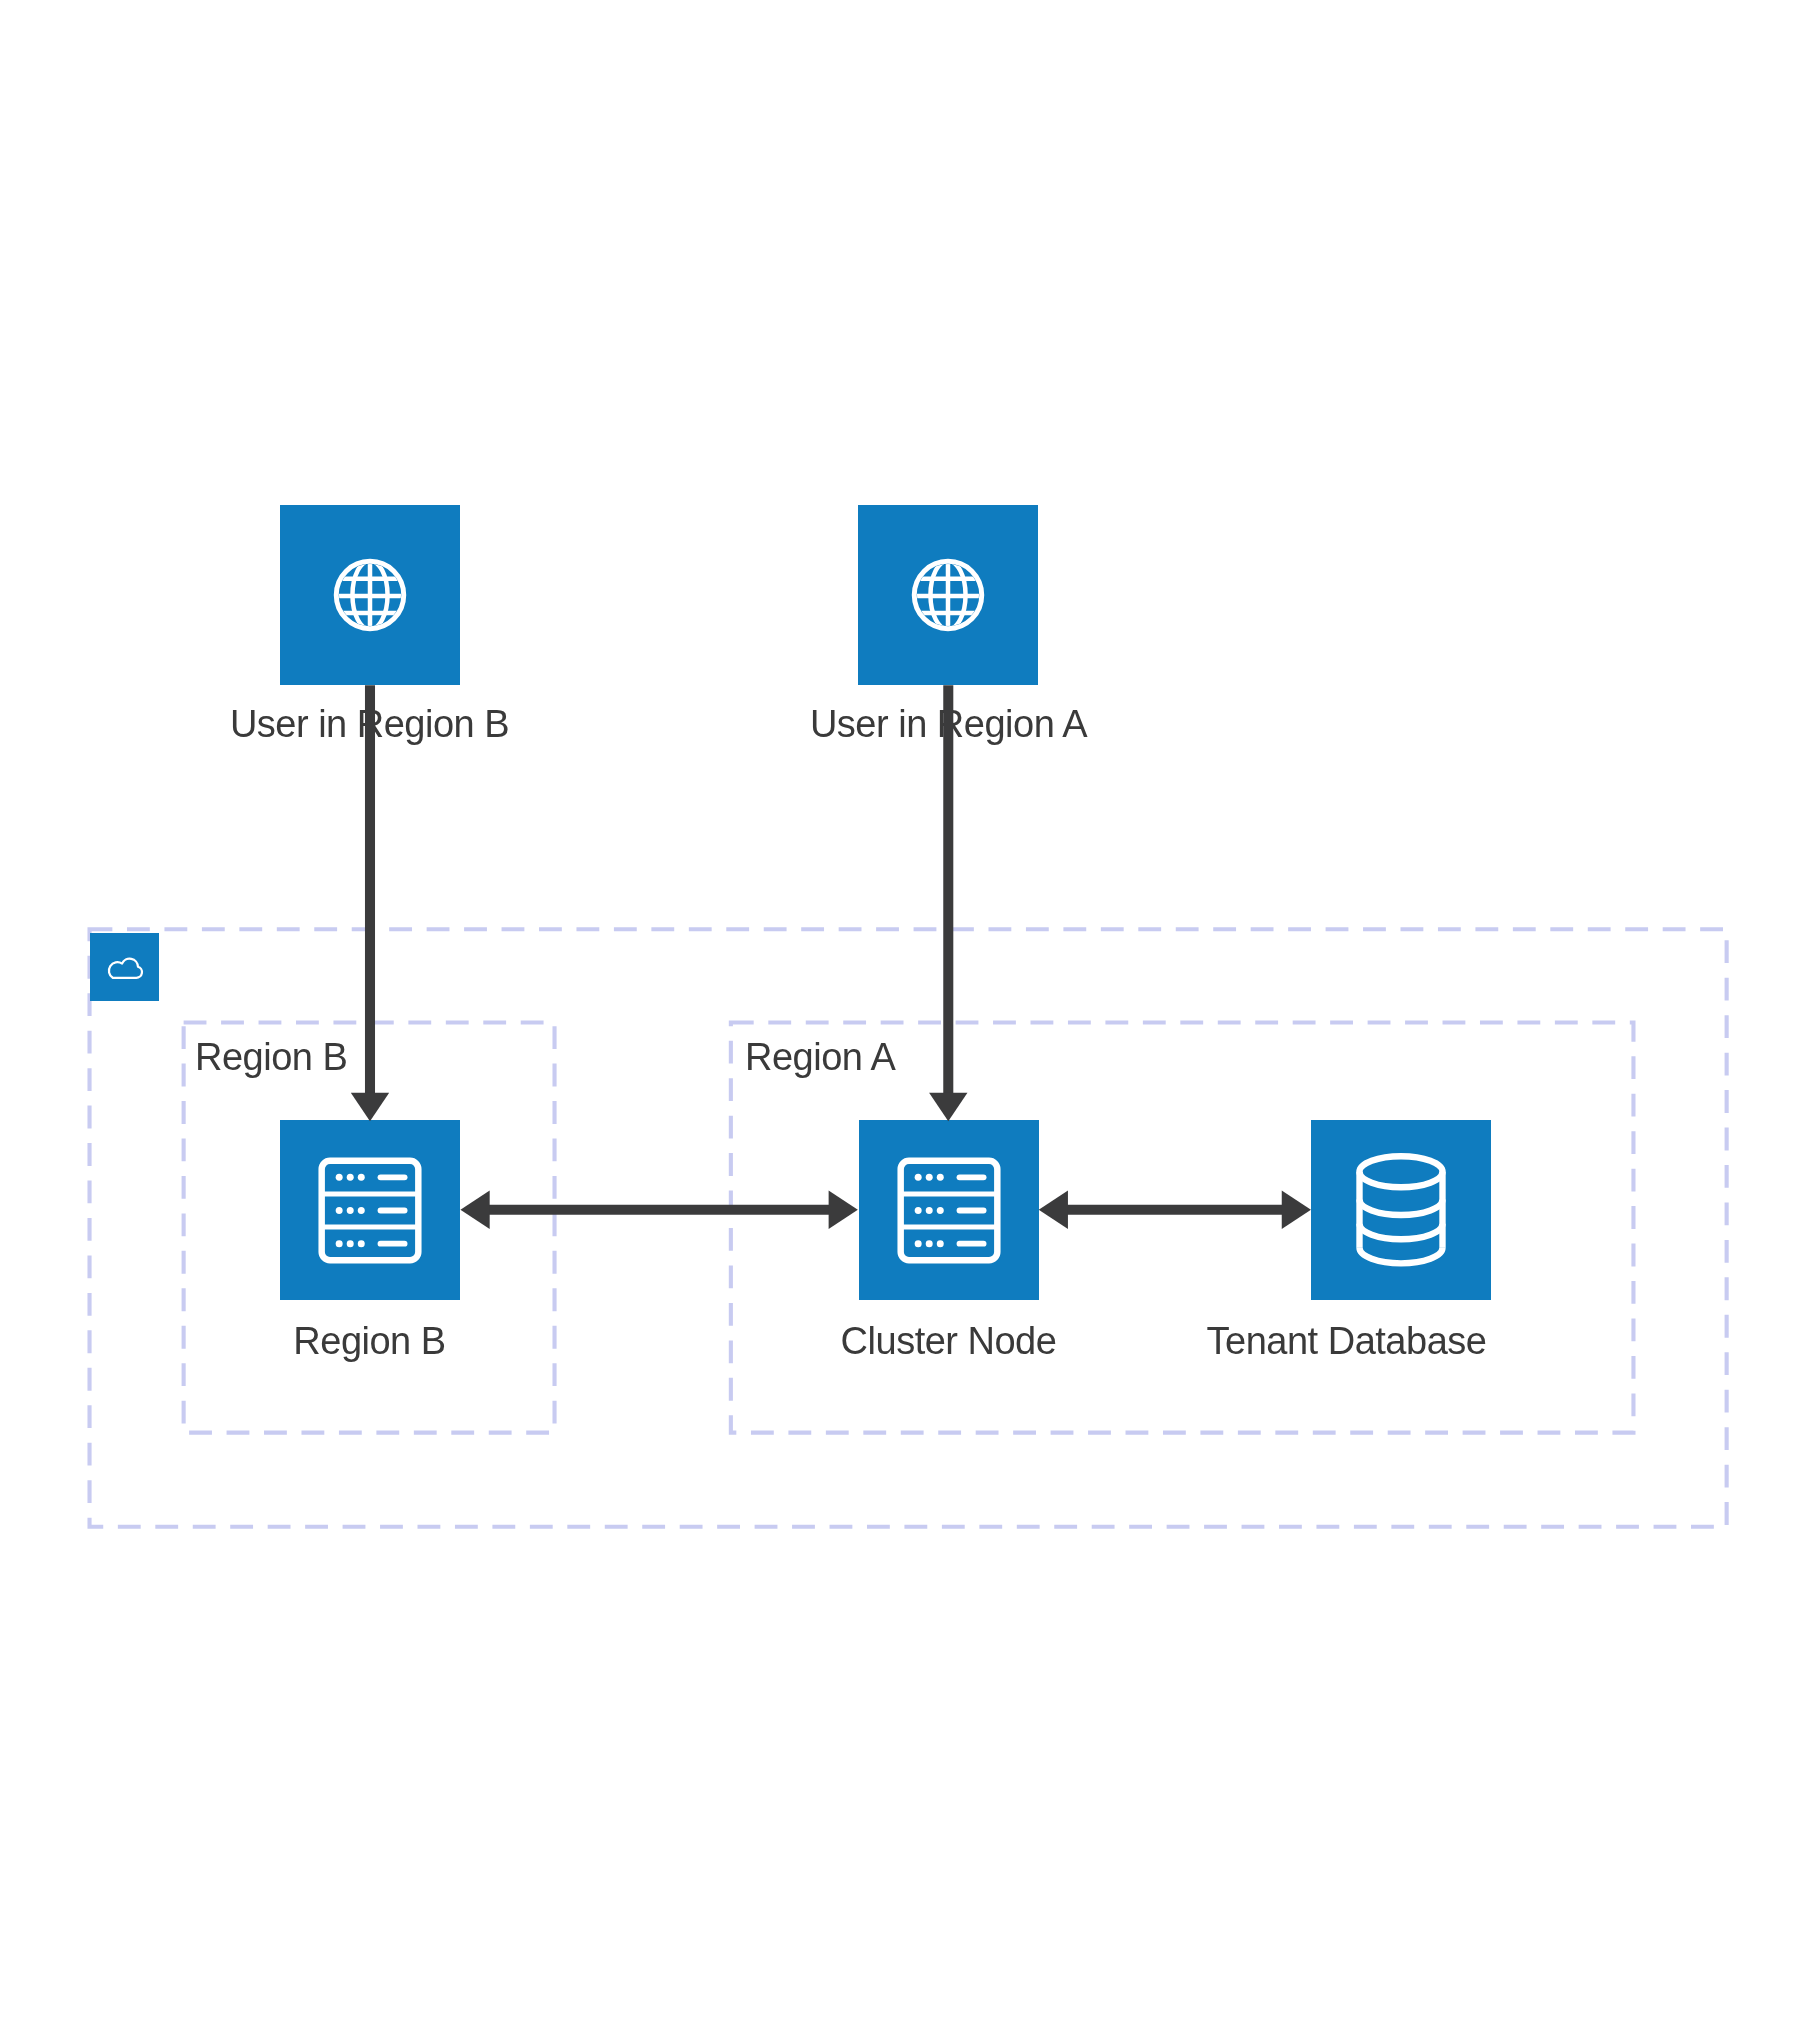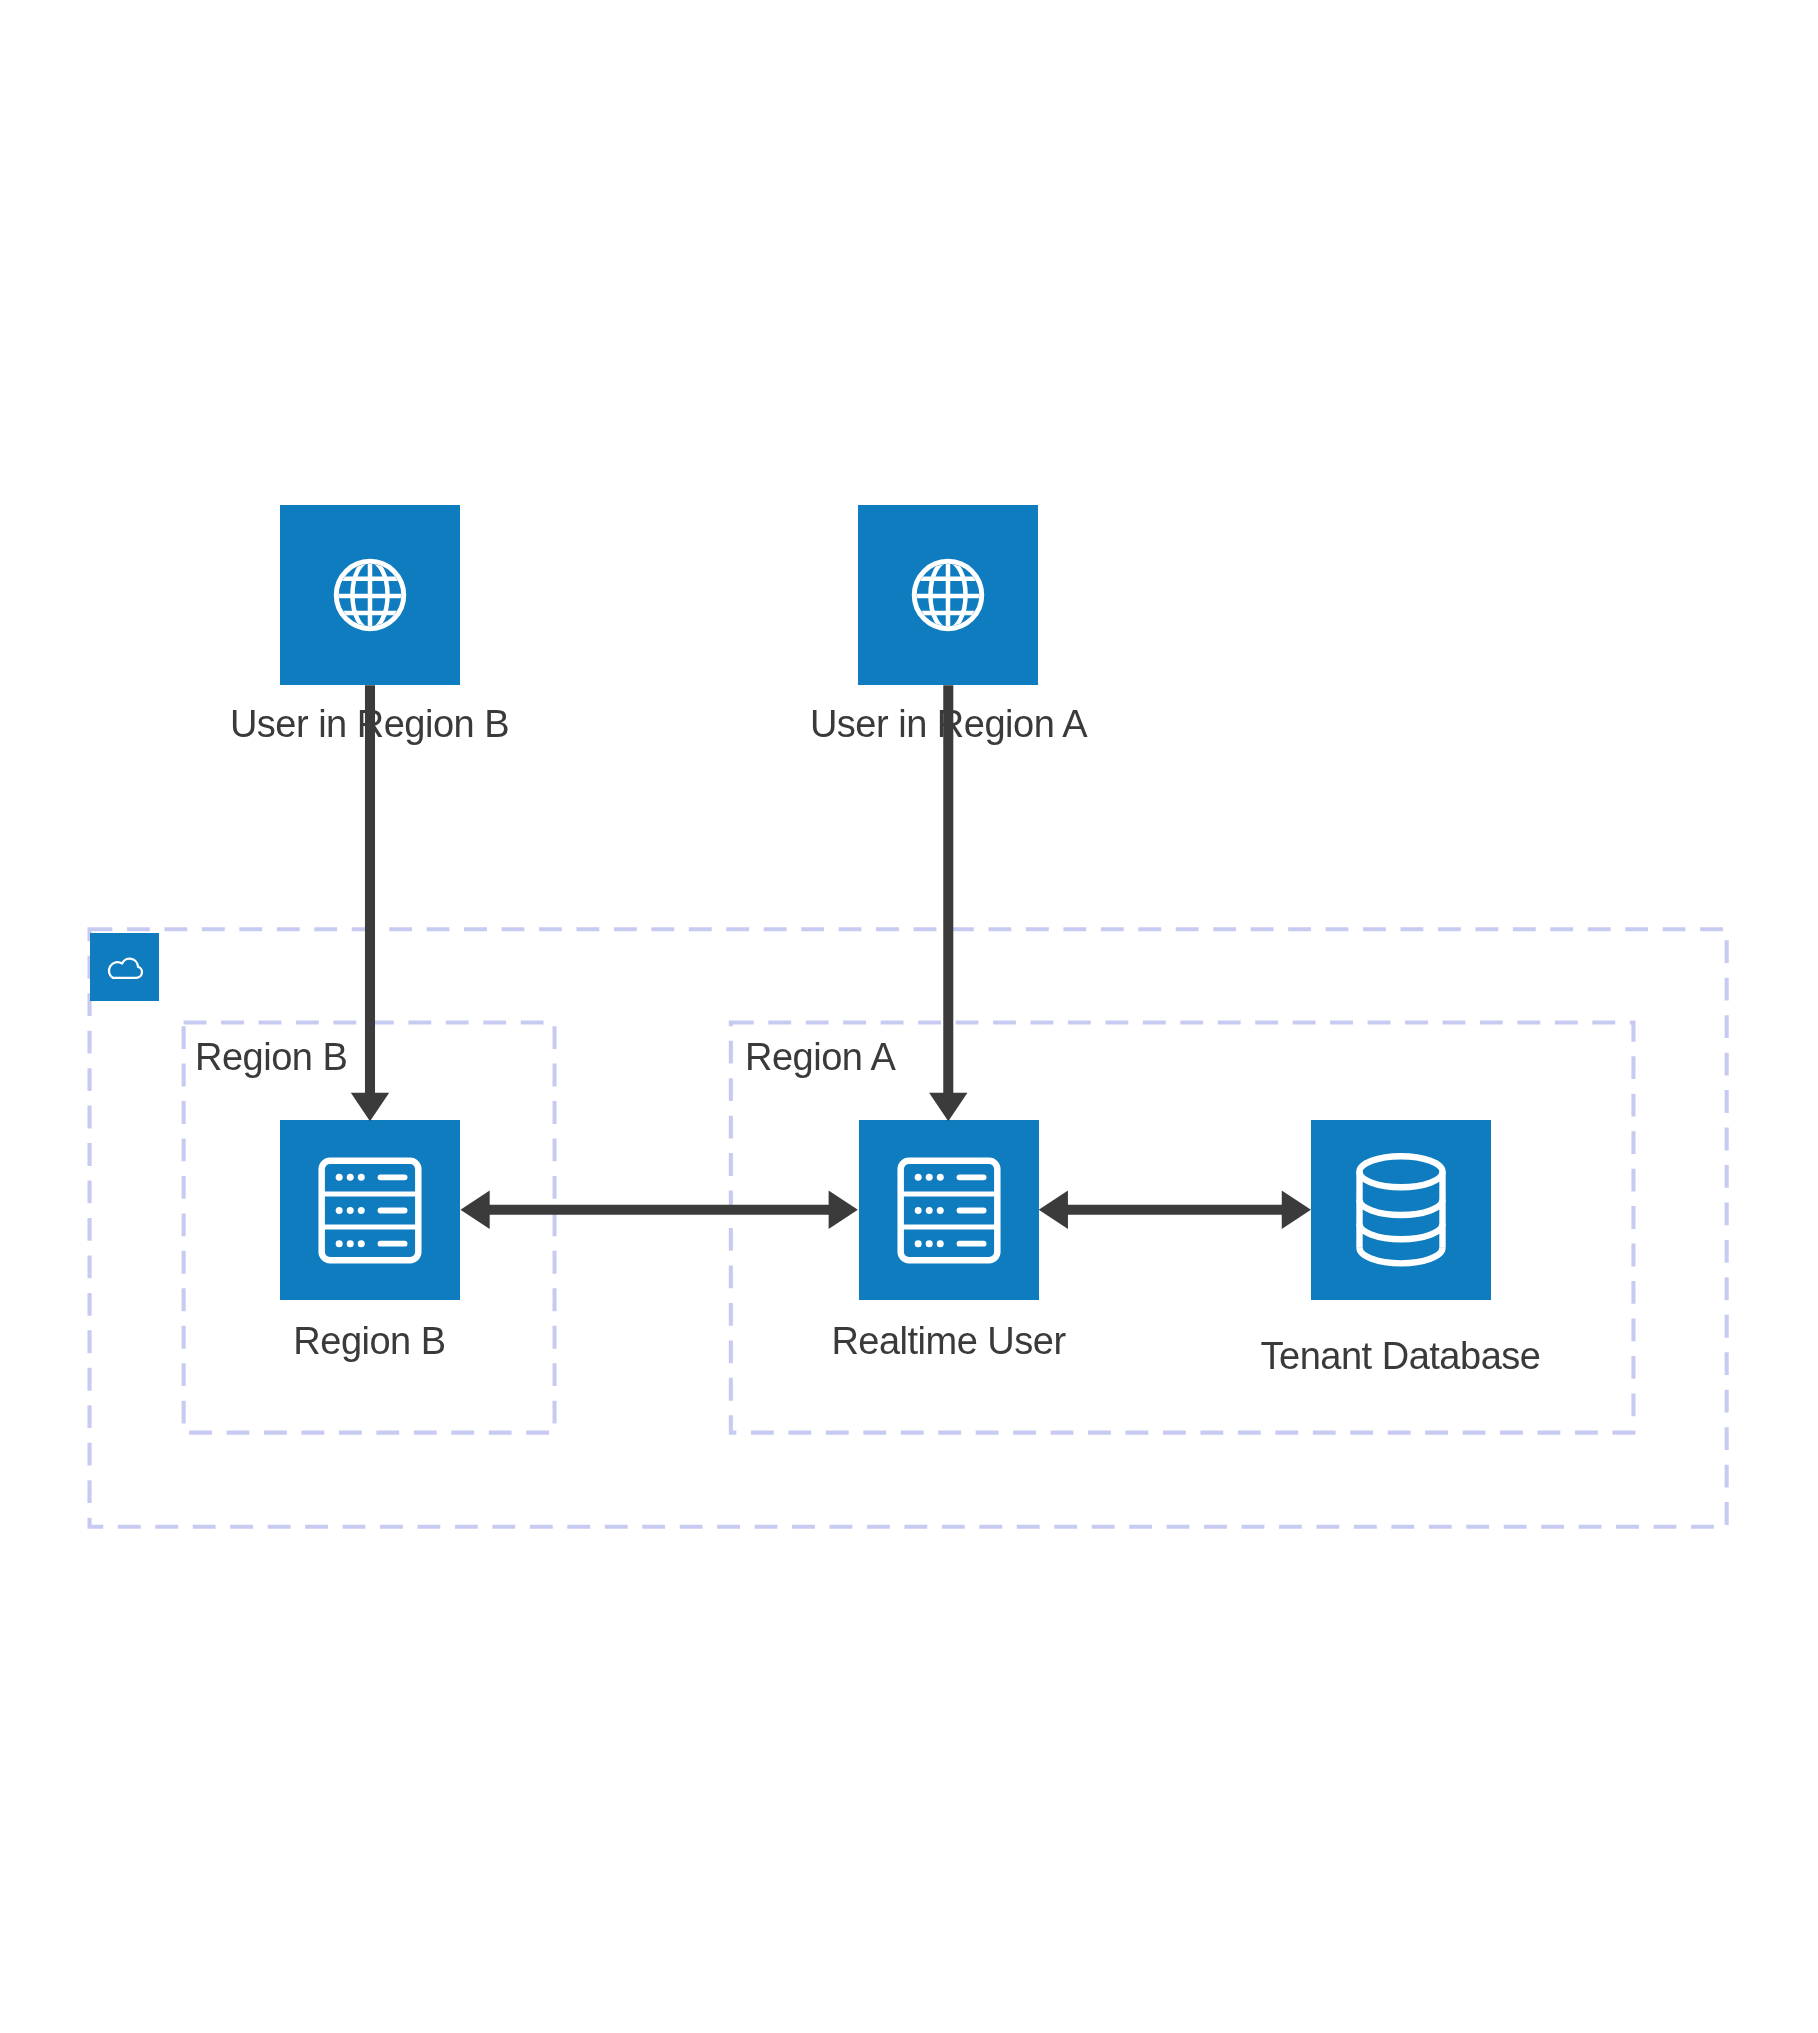--- a/index.html
+++ b/index.html
@@ -160,35 +160,35 @@
           <circle cx="35" cy="94" r="3.8"></circle>
           <circle cx="47" cy="94" r="3.8"></circle>
       </g>
       <g stroke="#ffffff" stroke-width="6.5" stroke-linecap="round">
         <line x1="68" y1="22" x2="94" y2="22"></line>
         <line x1="68" y1="58" x2="94" y2="58"></line>
         <line x1="68" y1="94" x2="94" y2="94"></line>
       </g>
     </svg>
   </div>
-  <div class="lbl center" style="left:711px; top:1317px;">Realtime User</div>
+  <div class="lbl center" style="left:711px; top:1317px;">Cluster Node</div>
 
   <div class="node" style="left:1311px; top:1120px;">
     <svg class="icon" width="90" height="114" viewBox="0 0 98 125" xmlns="http://www.w3.org/2000/svg">
       <g fill="none" stroke="#ffffff" stroke-width="7">
         <ellipse cx="49" cy="20.5" rx="45.5" ry="17"></ellipse>
         <line x1="3.5" y1="20.5" x2="3.5" y2="104"></line>
         <line x1="94.5" y1="20.5" x2="94.5" y2="104"></line>
         <path d="M3.5,104 A45.5,17 0 0 0 94.5,104"></path>
         <path d="M3.5,51 A45.5,17 0 0 0 94.5,51"></path>
         <path d="M3.5,77.5 A45.5,17 0 0 0 94.5,77.5"></path>
       </g>
     </svg>
   </div>
-  <div class="lbl center" style="left:1163px; top:1317px;margin-top:15px;">Tenant Database</div>
+  <div class="lbl center" style="left:1109px; top:1317px;">Tenant Database</div>
 
   <svg class="layer" style="z-index:3" width="1818" height="2034" viewBox="0 0 1990 2226" xmlns="http://www.w3.org/2000/svg">
     <g stroke="#3b3b3c" stroke-width="11" fill="#3b3b3c">
 
       <g>
         <line x1="405" y1="750" x2="405" y2="1198"></line>
         <polygon points="405,1227 384,1196 426,1196" stroke="none"></polygon>
       </g>
 
       <g>

